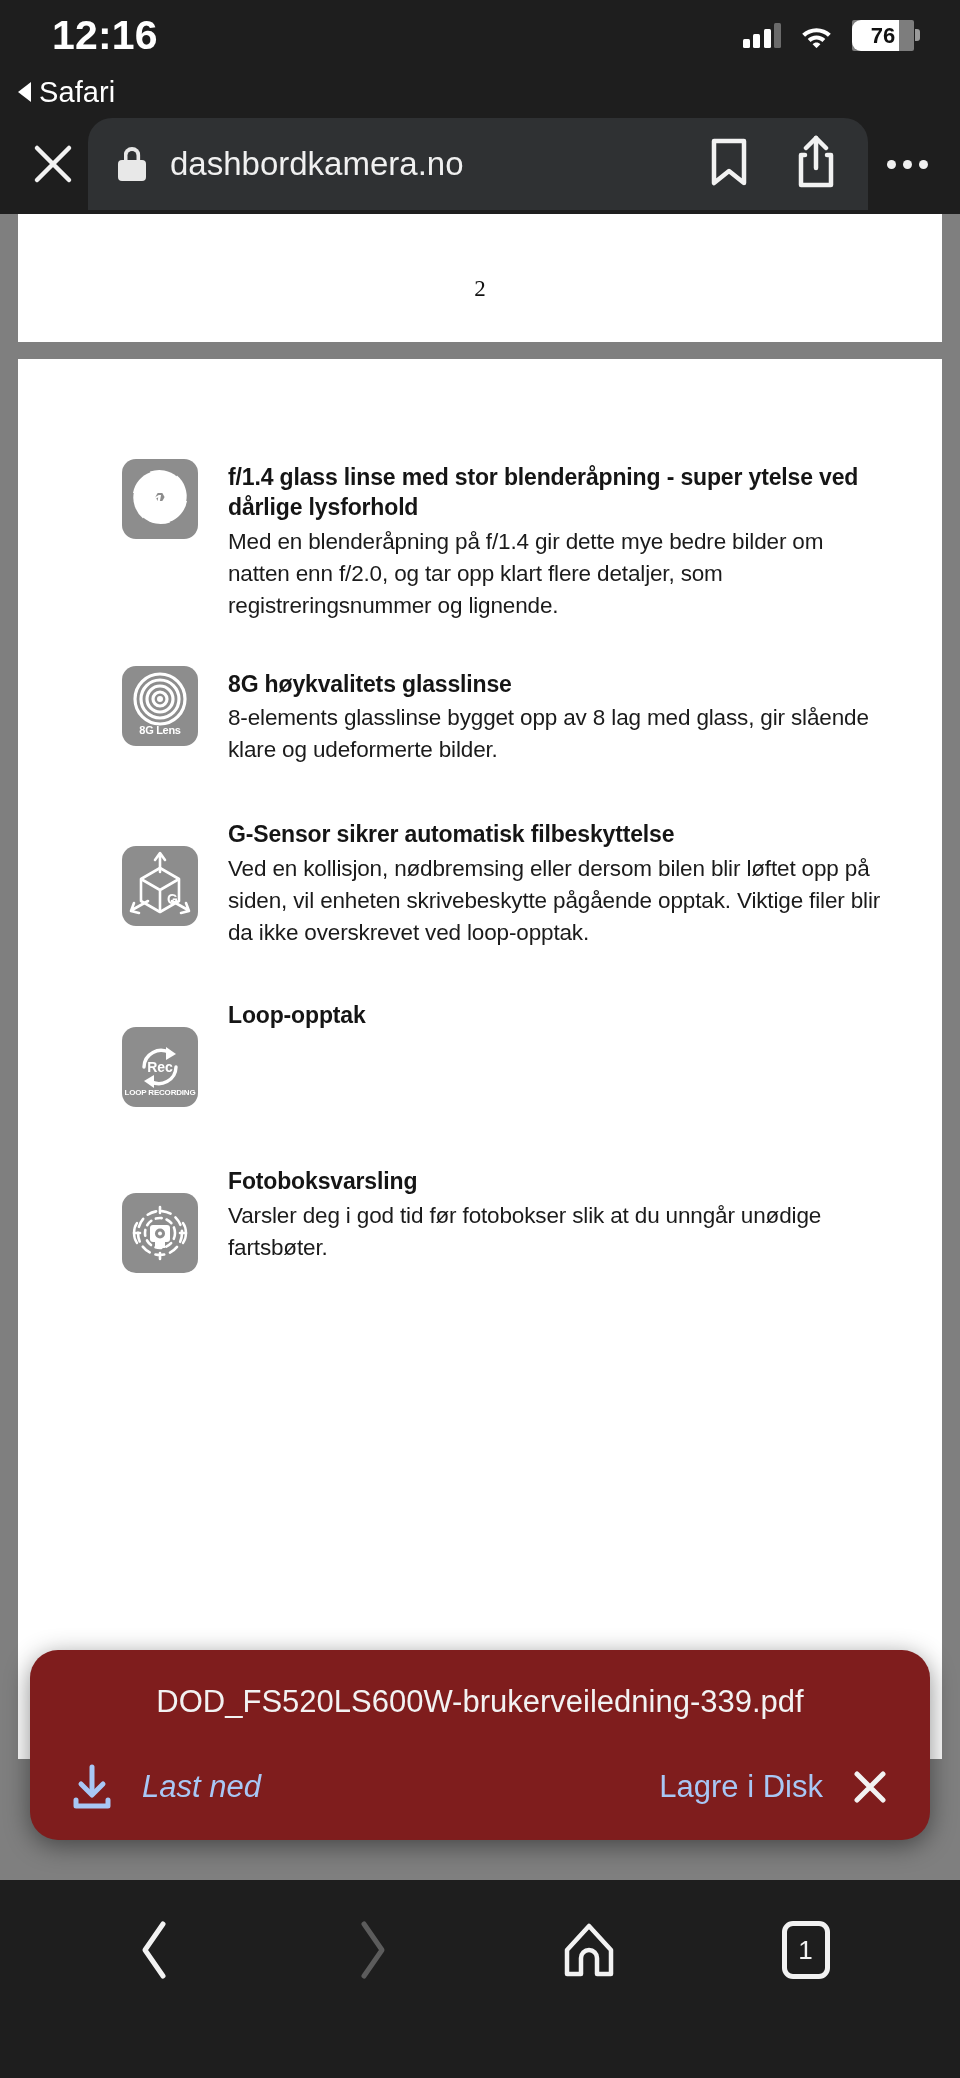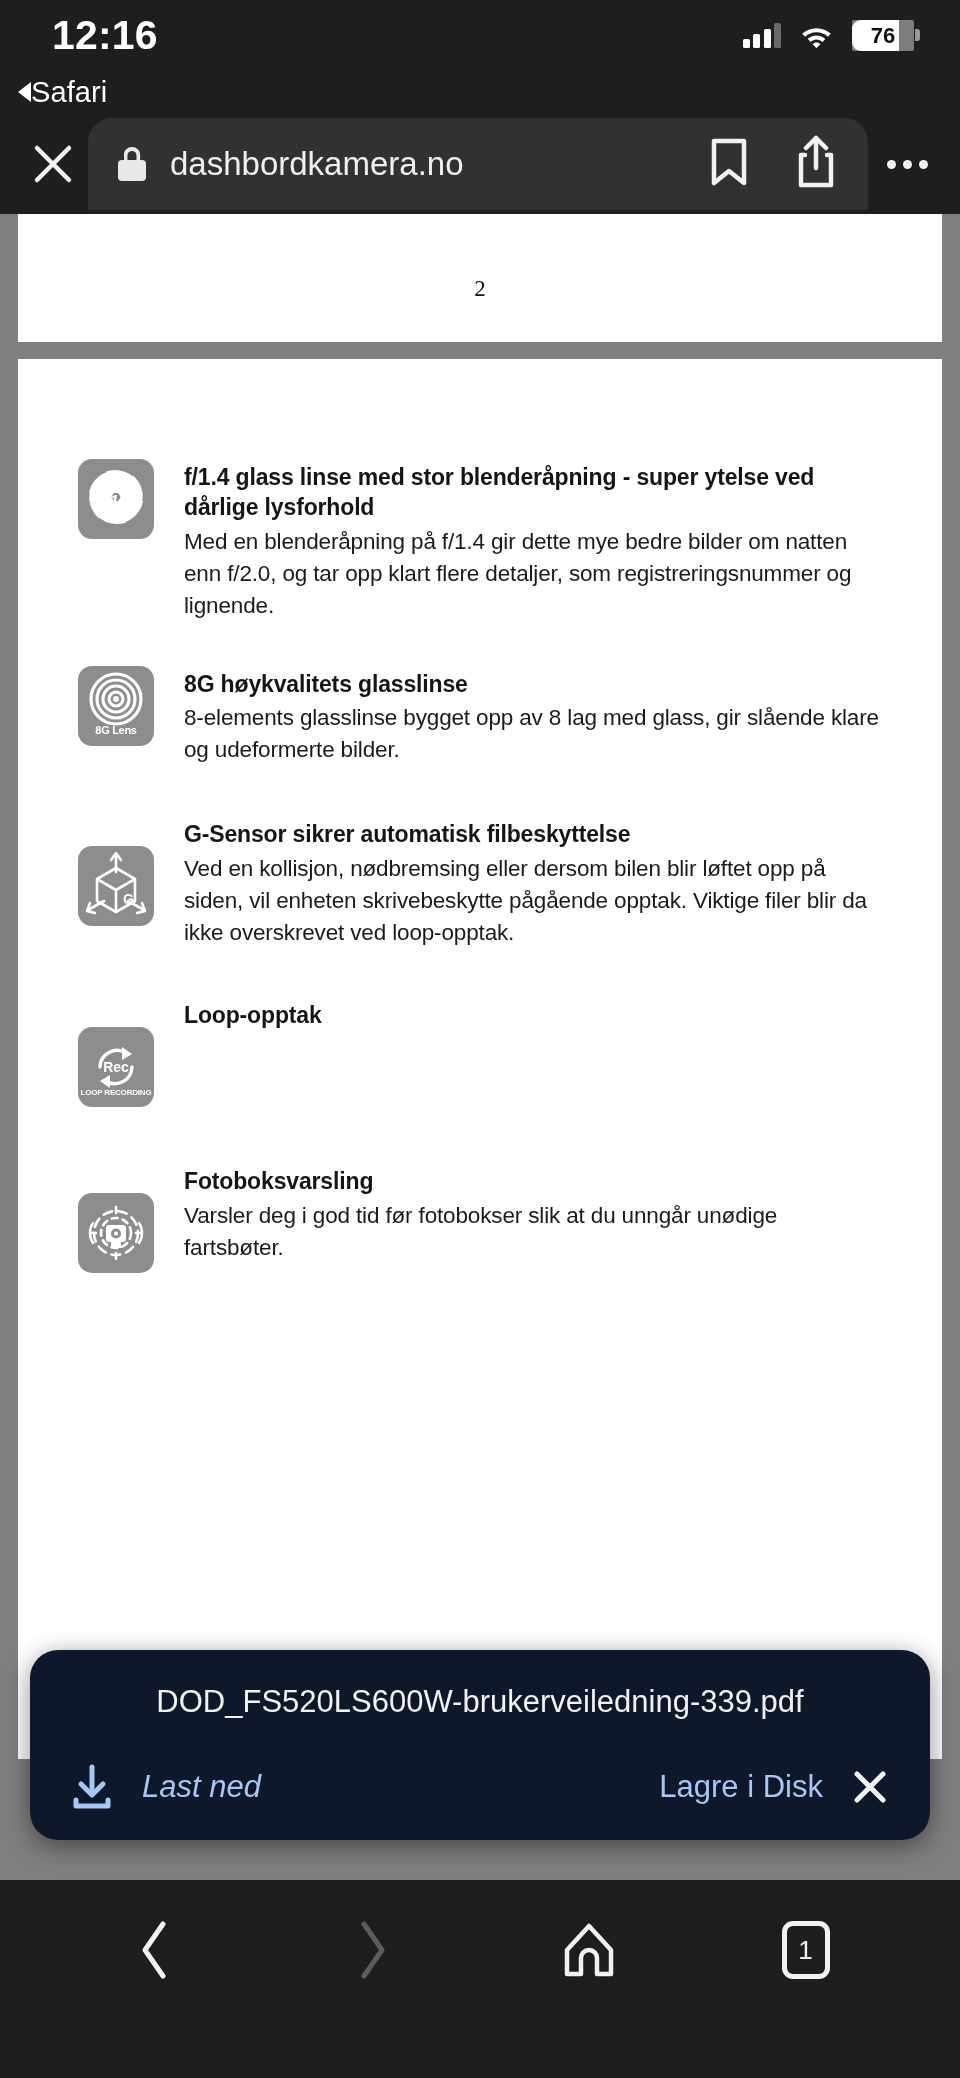--- a/index.html
+++ b/index.html
@@ -69,20 +69,21 @@
     width: 5px; height: 12px;
     background: #9a9a9a;
     border-radius: 0 3px 3px 0;
   }
 
   
   .return-row {
     display: flex; align-items: center;
     padding: 0 0 0 18px;
     height: 44px;
+    gap: 8px;
   }
   .return-arrow {
     width: 0; height: 0;
     border-top: 10px solid transparent;
     border-bottom: 10px solid transparent;
     border-right: 13px solid #ffffff;
   }
   .return-label {
     color: #ffffff;
     font-size: 29px;
@@ -182,20 +183,21 @@
     margin-bottom: 42px;
   }
   .feature .ficon {
     flex: 0 0 auto;
     width: 76px; height: 80px;
     background: #8d8d8d;
     border-radius: 14px;
     margin-right: 30px;
     position: relative;
     overflow: hidden;
+    margin-left: 44px;
   }
   .feature .ftext { flex: 1 1 auto; padding-top: 4px; }
   .feature h3 {
     font-size: 23px;
     font-weight: 700;
     color: #151515;
     line-height: 1.30;
     margin-bottom: 3px;
     letter-spacing: -0.15px;
   }
@@ -219,21 +221,21 @@
     letter-spacing: -0.3px;
     font-family: "Liberation Sans", sans-serif;
   }
   .icon-cap.tiny { font-size: 8px; letter-spacing: -0.2px; }
 
   
   .dl-banner {
     position: absolute;
     left: 30px; right: 30px;
     bottom: 54px;
-    background: #0f172a;
+    background: #7f1d1d;
     border-radius: 28px;
     padding: 34px 34px 30px 34px;
     box-shadow: 0 6px 26px rgba(0,0,0,0.45);
   }
   .dl-filename {
     color: #f2f2f2;
     font-size: 31px;
     text-align: center;
     white-space: nowrap;
     overflow: hidden;

